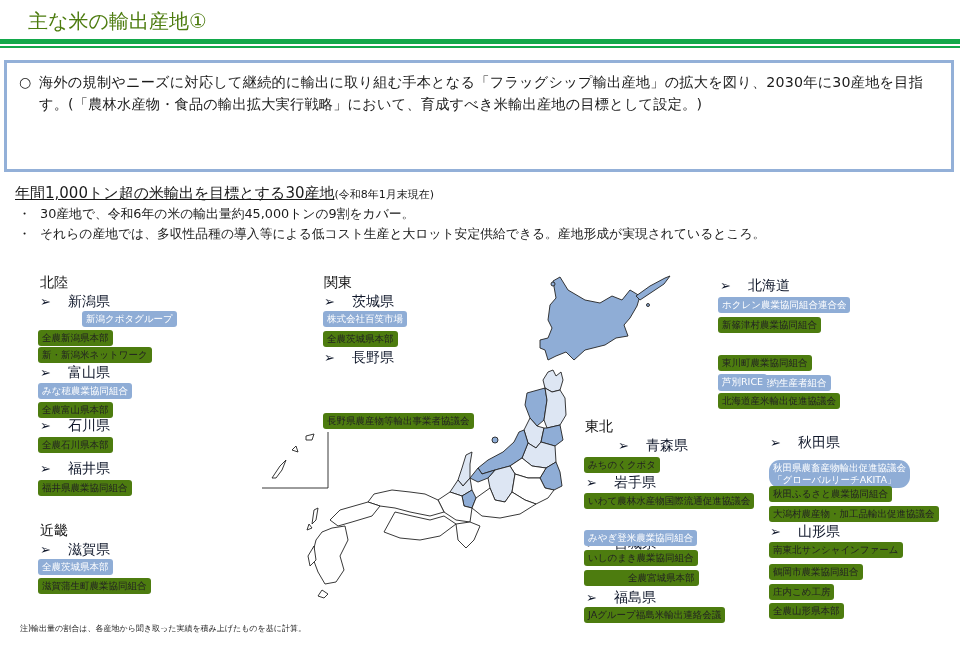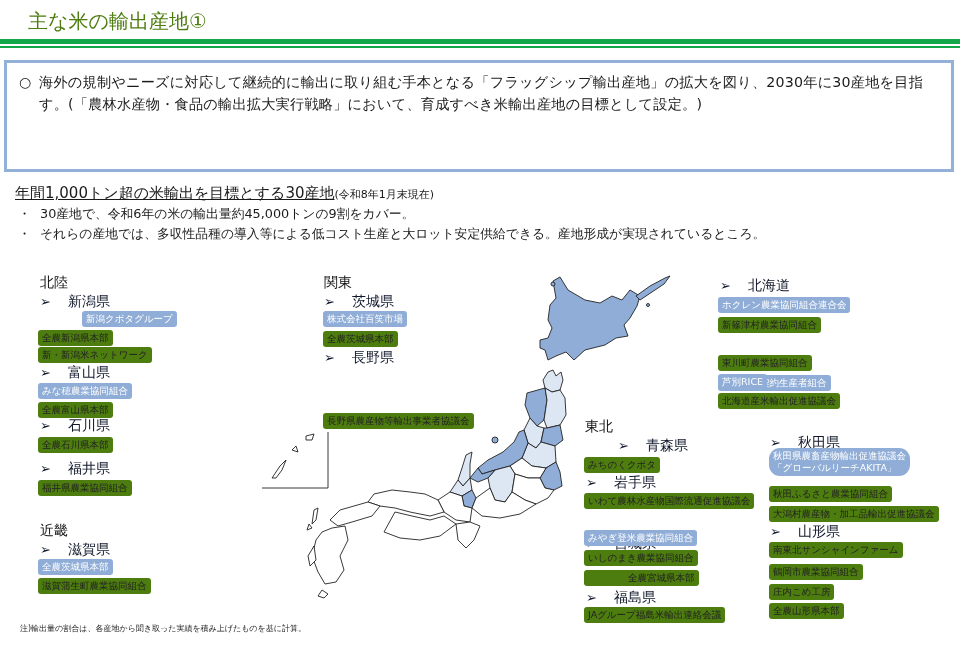--- a/index.html
+++ b/index.html
@@ -163,21 +163,21 @@
 <div class="pref" style="left:586px;top:474px;"><span class="arr">➢</span><span>岩手県</span></div>
 <div class="tag" style="left:584px;top:493px;">いわて農林水産物国際流通促進協議会</div>
 <div class="pref" style="left:586px;top:511px;margin-top:24px;"><span class="arr">➢</span><span>宮城県</span></div>
 <div class="tag flag" style="left:584px;top:530px;">みやぎ登米農業協同組合</div>
 <div class="tag" style="left:584px;top:550px;">いしのまき農業協同組合</div>
 <div class="tag" style="left:584px;top:570px;padding-left:44px;">全農宮城県本部</div>
 <div class="pref" style="left:586px;top:589px;"><span class="arr">➢</span><span>福島県</span></div>
 <div class="tag" style="left:584px;top:607px;">JAグループ福島米輸出連絡会議</div>
 
 <div class="pref" style="left:770px;top:434px;"><span class="arr">➢</span><span>秋田県</span></div>
-<div class="tag flag two" style="left:769px;top:448px;border-radius:11px;"><span>秋田県農畜産物輸出促進協議会</span><br><span>「グローバルリーチAKITA」</span></div>
+<div class="tag flag two" style="left:769px;top:460px;border-radius:11px;"><span>秋田県農畜産物輸出促進協議会</span><br><span>「グローバルリーチAKITA」</span></div>
 <div class="tag" style="left:769px;top:486px;">秋田ふるさと農業協同組合</div>
 <div class="tag" style="left:769px;top:506px;">大潟村農産物・加工品輸出促進協議会</div>
 <div class="pref" style="left:770px;top:523px;"><span class="arr">➢</span><span>山形県</span></div>
 <div class="tag" style="left:769px;top:542px;">南東北サンシャインファーム</div>
 <div class="tag" style="left:769px;top:564px;">鶴岡市農業協同組合</div>
 <div class="tag" style="left:769px;top:584px;">庄内こめ工房</div>
 <div class="tag" style="left:769px;top:603px;">全農山形県本部</div>
 
 <div class="footnote">注)輸出量の割合は、各産地から聞き取った実績を積み上げたものを基に計算。</div>
 

